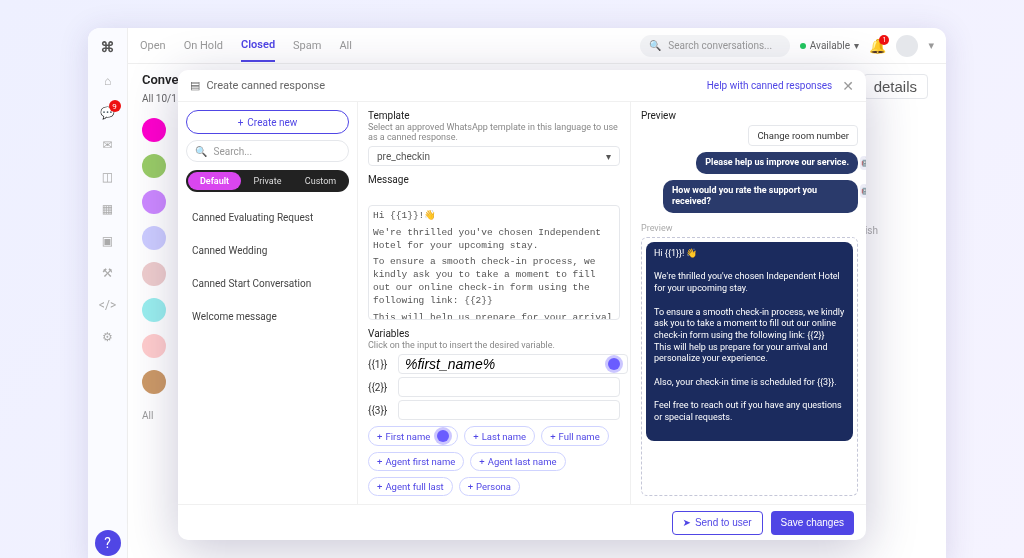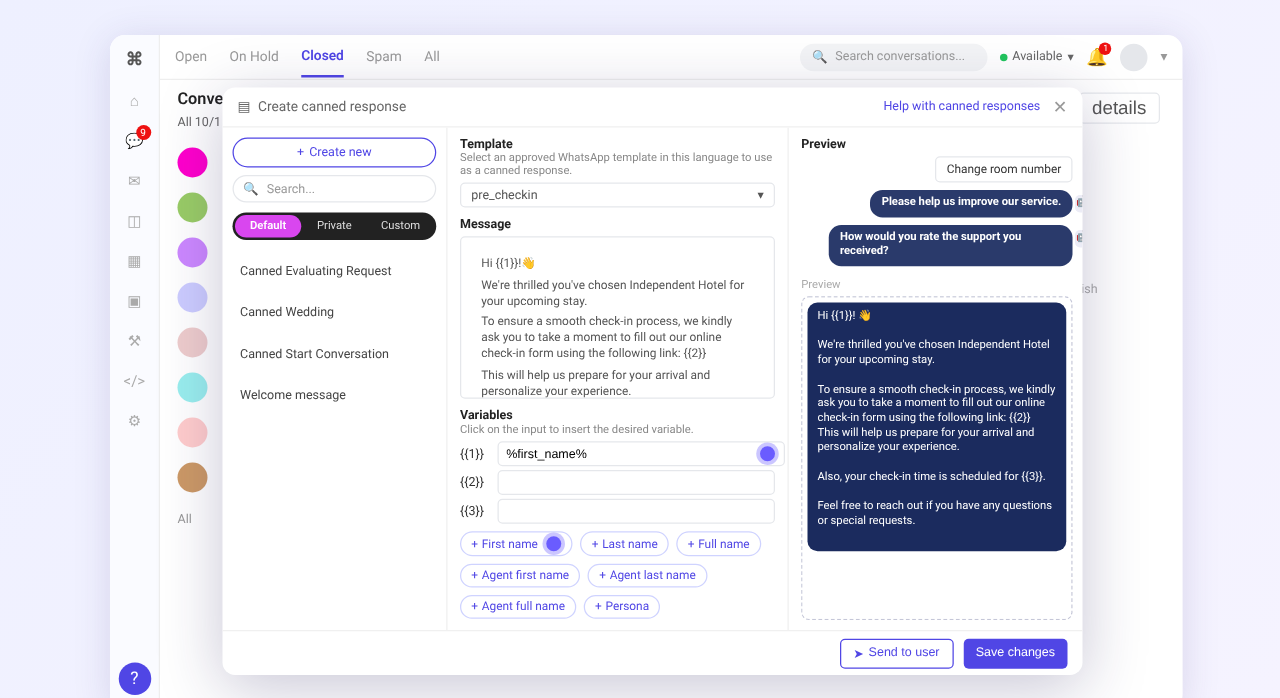--- a/index.html
+++ b/index.html
@@ -53,29 +53,29 @@
   
   .m-left{width:180px;border-right:1px solid #f0f0f0;padding:8px;display:flex;flex-direction:column;gap:6px;}
   .create-new{border:1px solid #5046e5;color:#5046e5;border-radius:14px;height:24px;display:flex;align-items:center;justify-content:center;gap:4px;font-size:10px;cursor:pointer;}
   .search-canned{border:1px solid #e5e7eb;border-radius:12px;height:22px;display:flex;align-items:center;padding:0 8px;gap:6px;color:#999;font-size:10px;}
   .seg{background:#222;border-radius:14px;height:22px;display:flex;padding:2px;margin:2px 0 6px;}
   .seg-item{flex:1;display:flex;align-items:center;justify-content:center;font-size:9px;color:#ddd;border-radius:11px;cursor:pointer;}
   .seg-item.active{background:#d946ef;color:#fff;font-weight:600;}
   .canned-item{padding:8px 6px;font-size:10px;color:#444;cursor:pointer;}
   
   .m-center{flex:1;border-right:1px solid #f0f0f0;padding:8px 10px;overflow:hidden;display:flex;flex-direction:column;font-size:10px;color:#444;}
-  .sec-label{font-weight:700;color:#222;font-size:10px;}
+  .sec-label{font-weight:400;color:#222;font-size:10px;}
   .sec-desc{font-size:9px;color:#888;margin:1px 0 4px;}
   .select{border:1px solid #e5e7eb;border-radius:4px;height:20px;display:flex;align-items:center;padding:0 8px;color:#555;font-size:10px;justify-content:space-between;}
-  .msg-box{border:1px solid #e5e7eb;border-radius:4px;padding:16px;margin-top:4px;font-size:9.5px;line-height:1.35;color:#555;flex:1;overflow:auto;}
+  .msg-box{border:1px solid #e5e7eb;border-radius:4px;padding:4px;margin-top:20px;font-size:9.5px;line-height:1.35;color:#555;flex:1;overflow:auto;font-family:Liberation Mono, monospace;}
   .msg-box p{margin-bottom:4px;}
   .vars{margin-top:8px;}
   .var-row{display:flex;align-items:center;gap:6px;margin:3px 0;}
   .var-lbl{width:24px;font-size:10px;color:#333;}
-  .var-input{flex:1;border:1px solid #e5e7eb;border-radius:4px;height:20px;padding:0 6px;font-size:10px;}
+  .var-input{flex:1;border:1px solid #e5e7eb;border-radius:4px;height:20px;padding:0 6px;font-size:14px;font-style:italic;}
   .chips{display:flex;flex-wrap:wrap;gap:6px;margin-top:6px;}
   .chip{border:1px solid #cfd3ff;color:#5046e5;border-radius:12px;padding:3px 8px;font-size:9.5px;display:flex;align-items:center;gap:3px;cursor:pointer;}
   .pulse{position:relative;display:inline-block;width:12px;height:12px;border-radius:50%;background:#6a5cff;box-shadow:0 0 0 3px rgba(106,92,255,0.35);margin-left:4px;}
   
   .m-right{width:235px;padding:8px 8px 8px 10px;overflow:hidden;display:flex;flex-direction:column;}
   .prev-btn{align-self:flex-end;border:1px solid #e5e7eb;border-radius:4px;padding:4px 8px;font-size:9.5px;color:#333;margin-bottom:6px;}
   .bubble{border-radius:8px;padding:6px 8px;font-size:9px;margin-bottom:6px;max-width:195px;line-height:1.3;position:relative;}
   .bubble.dark{background:#2a3a6b;color:#fff;align-self:flex-start;}
   .bubble.navy{background:#1b2b5e;color:#fff;align-self:flex-start;}
   .bubble.small{background:#2a3a6b;color:#fff;align-self:flex-end;font-size:9px;padding:5px 9px;border-radius:10px;font-weight:bold;}
@@ -256,21 +256,21 @@
           <div class="chip">
               <span>+</span>
               <span>Agent first name</span>
             </div>
           <div class="chip">
               <span>+</span>
               <span>Agent last name</span>
             </div>
           <div class="chip">
               <span>+</span>
-              <span>Agent full name</span>
+              <span>Agent full last</span>
             </div>
           <div class="chip">
               <span>+</span>
               <span>Persona</span>
             </div>
         </div>
       </div>
     </div>
 
     <div class="m-right">

